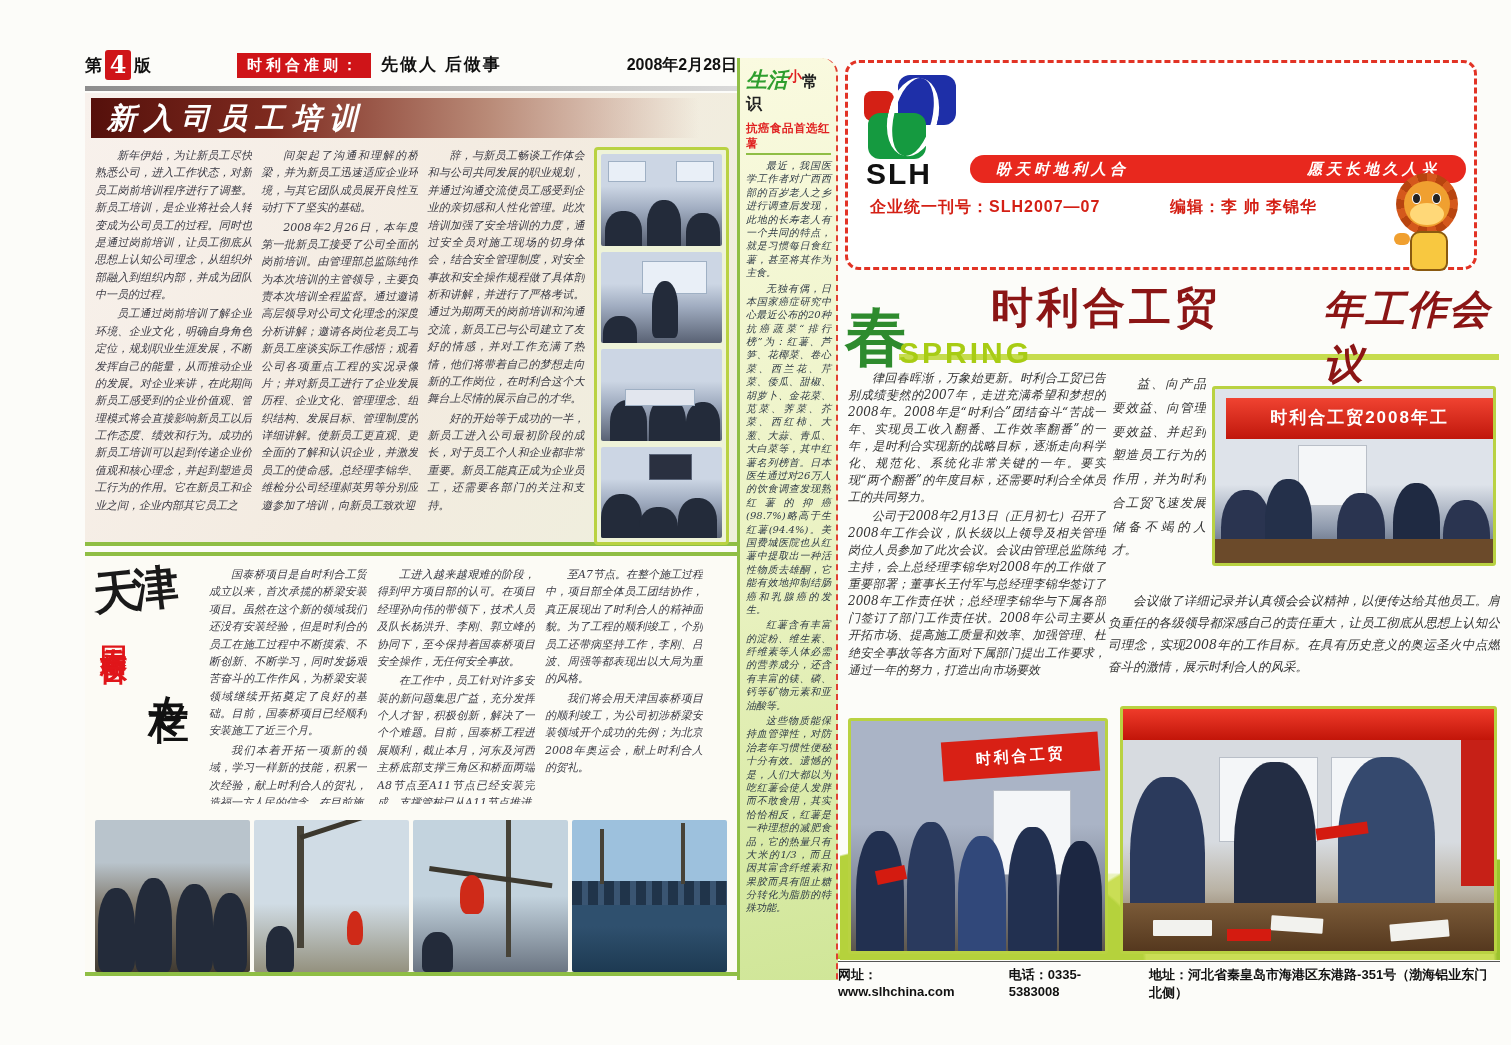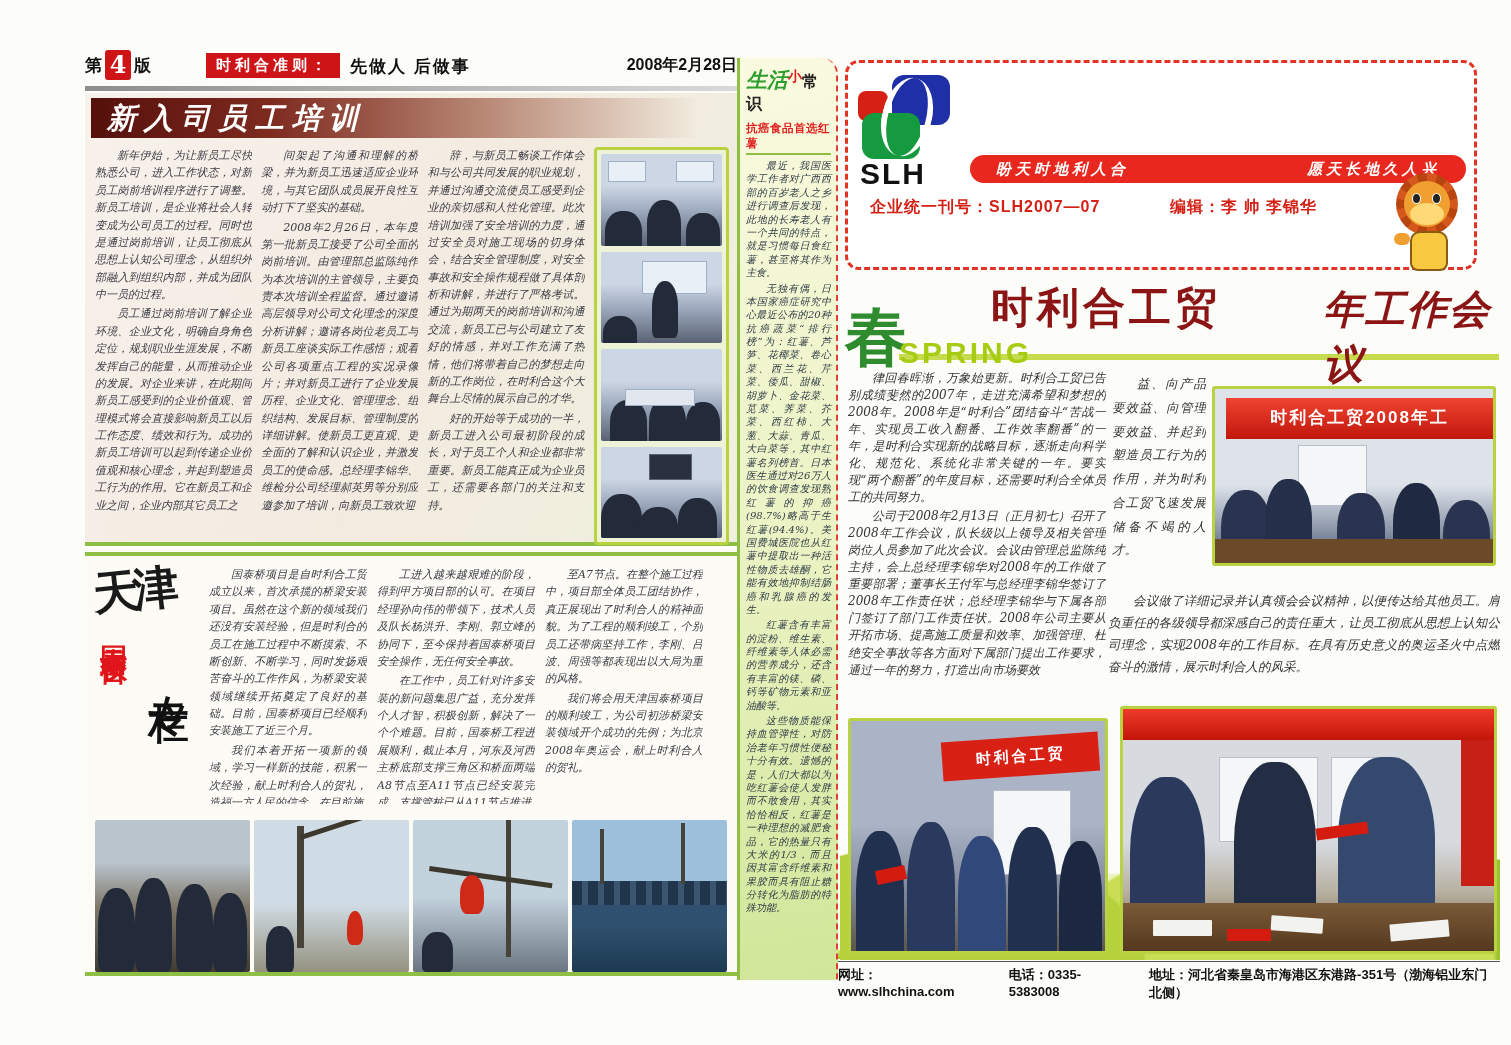--- a/index.html
+++ b/index.html
@@ -7,21 +7,21 @@
          font-family:"Liberation Sans","DejaVu Sans",sans-serif;color:#222;}
   .abs{position:absolute;}
   i{display:block;position:absolute;}
   p.para{margin:0 0 2px 0;text-indent:2em;font-style:italic;}
 
   
   #lp-header{left:85px;top:46px;width:652px;height:38px;display:flex;align-items:center;}
   .pg-txt{font-size:17px;font-weight:bold;color:#111;}
   .pg-numbox{display:inline-block;width:26px;height:30px;background:#cf1418;color:#fff;
              font:bold 24px/30px "DejaVu Serif",serif;text-align:center;border-radius:3px;margin:0 3px;}
-  .motto-wrap{margin-left:55px;display:flex;align-items:flex-end;}
+  .motto-wrap{margin-left:86px;display:flex;align-items:flex-start;}
   .motto-box{background:#cf1418;color:#fff;font-weight:bold;font-size:15px;padding:3px 10px;letter-spacing:4px;}
   .motto-text{font-weight:bold;font-size:17px;margin-left:10px;letter-spacing:2px;color:#111;}
   .hdr-date{margin-left:auto;font-weight:bold;font-size:16px;color:#111;}
   #header-rule{left:85px;top:86px;width:652px;height:5px;background:linear-gradient(to right,#8d8d8d,#d9d9d9);}
 
   
   #training-sec{left:85px;top:93px;width:652px;height:453px;
      background:linear-gradient(120deg,#f8f1ec,#f3ebe0 55%,#eef0dc);border-bottom:4px solid #8fbe45;box-sizing:border-box;}
   .t-title{margin:5px 6px 0 6px;height:40px;
      background:linear-gradient(to right,#55100b,#7e2a1f 28%,#b98a77 62%,rgba(240,232,222,0) 95%);
@@ -66,21 +66,21 @@
   .sb-t1{font:italic bold 21px "DejaVu Serif",serif;color:#2e9e2e;}
   .sb-t2{font:bold 14px "DejaVu Serif",serif;color:#e02020;vertical-align:super;}
   .sb-t3{font:bold 16px "DejaVu Serif",serif;color:#222;}
   .sb-sub{color:#e02020;font-weight:bold;font-size:11.5px;margin:6px 0 4px 0;letter-spacing:0.5px;
           border-bottom:2px solid #8fbe45;padding-bottom:2px;}
   .sb-text{font-family:"DejaVu Serif",serif;font-size:10px;line-height:1.34;color:#2e3a46;text-align:justify;}
 
   
   #masthead{left:845px;top:60px;width:632px;height:210px;box-sizing:border-box;
      border:3px dashed #e23325;border-radius:14px;background:#fff;}
-  .slh-logo{left:8px;top:12px;width:100px;height:100px;}
+  .slh-logo{left:14px;top:12px;width:100px;height:100px;}
   .lg-blue{right:6px;top:0;width:58px;height:50px;background:#1e2fa8;border-radius:12px;}
   .lg-red{left:2px;top:16px;width:30px;height:30px;background:#d42015;border-radius:8px;}
   .lg-green{left:6px;top:38px;width:58px;height:46px;background:#159a40;border-radius:12px;}
   .lg-s{left:26px;top:2px;width:50px;height:80px;border-radius:50%;border-left:6px solid #fff;
         border-right:6px solid #fff;transform:rotate(14deg);box-sizing:border-box;}
   .lg-text{left:4px;top:84px;font:bold 30px/30px "Liberation Sans",sans-serif;color:#111;letter-spacing:2px;position:absolute;}
   .mh-title{left:122px;top:2px;width:500px;font:bold 64px/80px "DejaVu Serif",serif;color:#e8281e;
             letter-spacing:30px;white-space:nowrap;font-style:italic;}
   .mh-banner{left:122px;top:92px;width:496px;height:28px;background:#e8281e;border-radius:14px;color:#fff;
              display:flex;justify-content:space-between;align-items:center;padding:0 26px;box-sizing:border-box;

